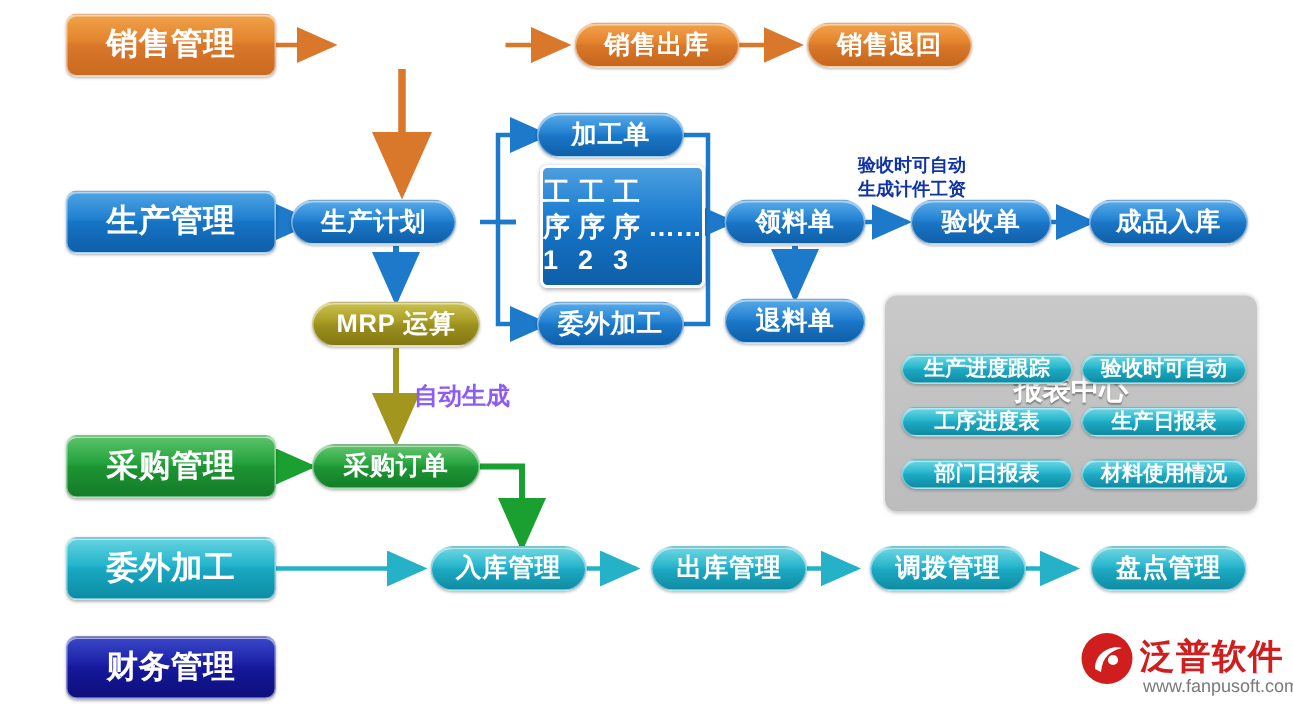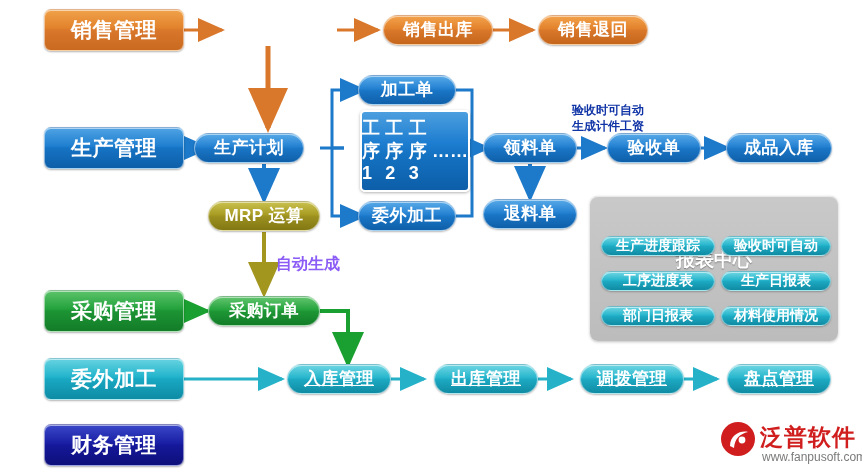--- a/index.html
+++ b/index.html
@@ -59,21 +59,20 @@
     background:linear-gradient(to bottom,#f3a24c 0%,#e3822c 45%,#d9772a 52%,#c4661c 100%);
     box-shadow:inset 0 1px 0 rgba(255,255,255,.5),0 1px 2px rgba(0,0,0,.28);
   }
   .blue{
     background:linear-gradient(to bottom,#58aae8 0%,#2481d2 45%,#1a76c6 52%,#0f5fa9 100%);
     box-shadow:inset 0 1px 0 rgba(255,255,255,.5),0 1px 2px rgba(0,0,0,.28);
   }
   .cyan{
     background:linear-gradient(to bottom,#6fd6e2 0%,#27b6cd 45%,#1da9c2 52%,#0f8ba3 100%);
     box-shadow:inset 0 1px 0 rgba(255,255,255,.5),0 1px 2px rgba(0,0,0,.28);
-    text-decoration:underline;
   }
   .green{
     background:linear-gradient(to bottom,#63c56f 0%,#26a43e 45%,#1e9635 52%,#137d28 100%);
     box-shadow:inset 0 1px 0 rgba(255,255,255,.5),0 1px 2px rgba(0,0,0,.28);
   }
   .olive{
     background:linear-gradient(to bottom,#c9c14f 0%,#a89c23 45%,#9c9020 52%,#827812 100%);
     box-shadow:inset 0 1px 0 rgba(255,255,255,.5),0 1px 2px rgba(0,0,0,.28);
   }
   

